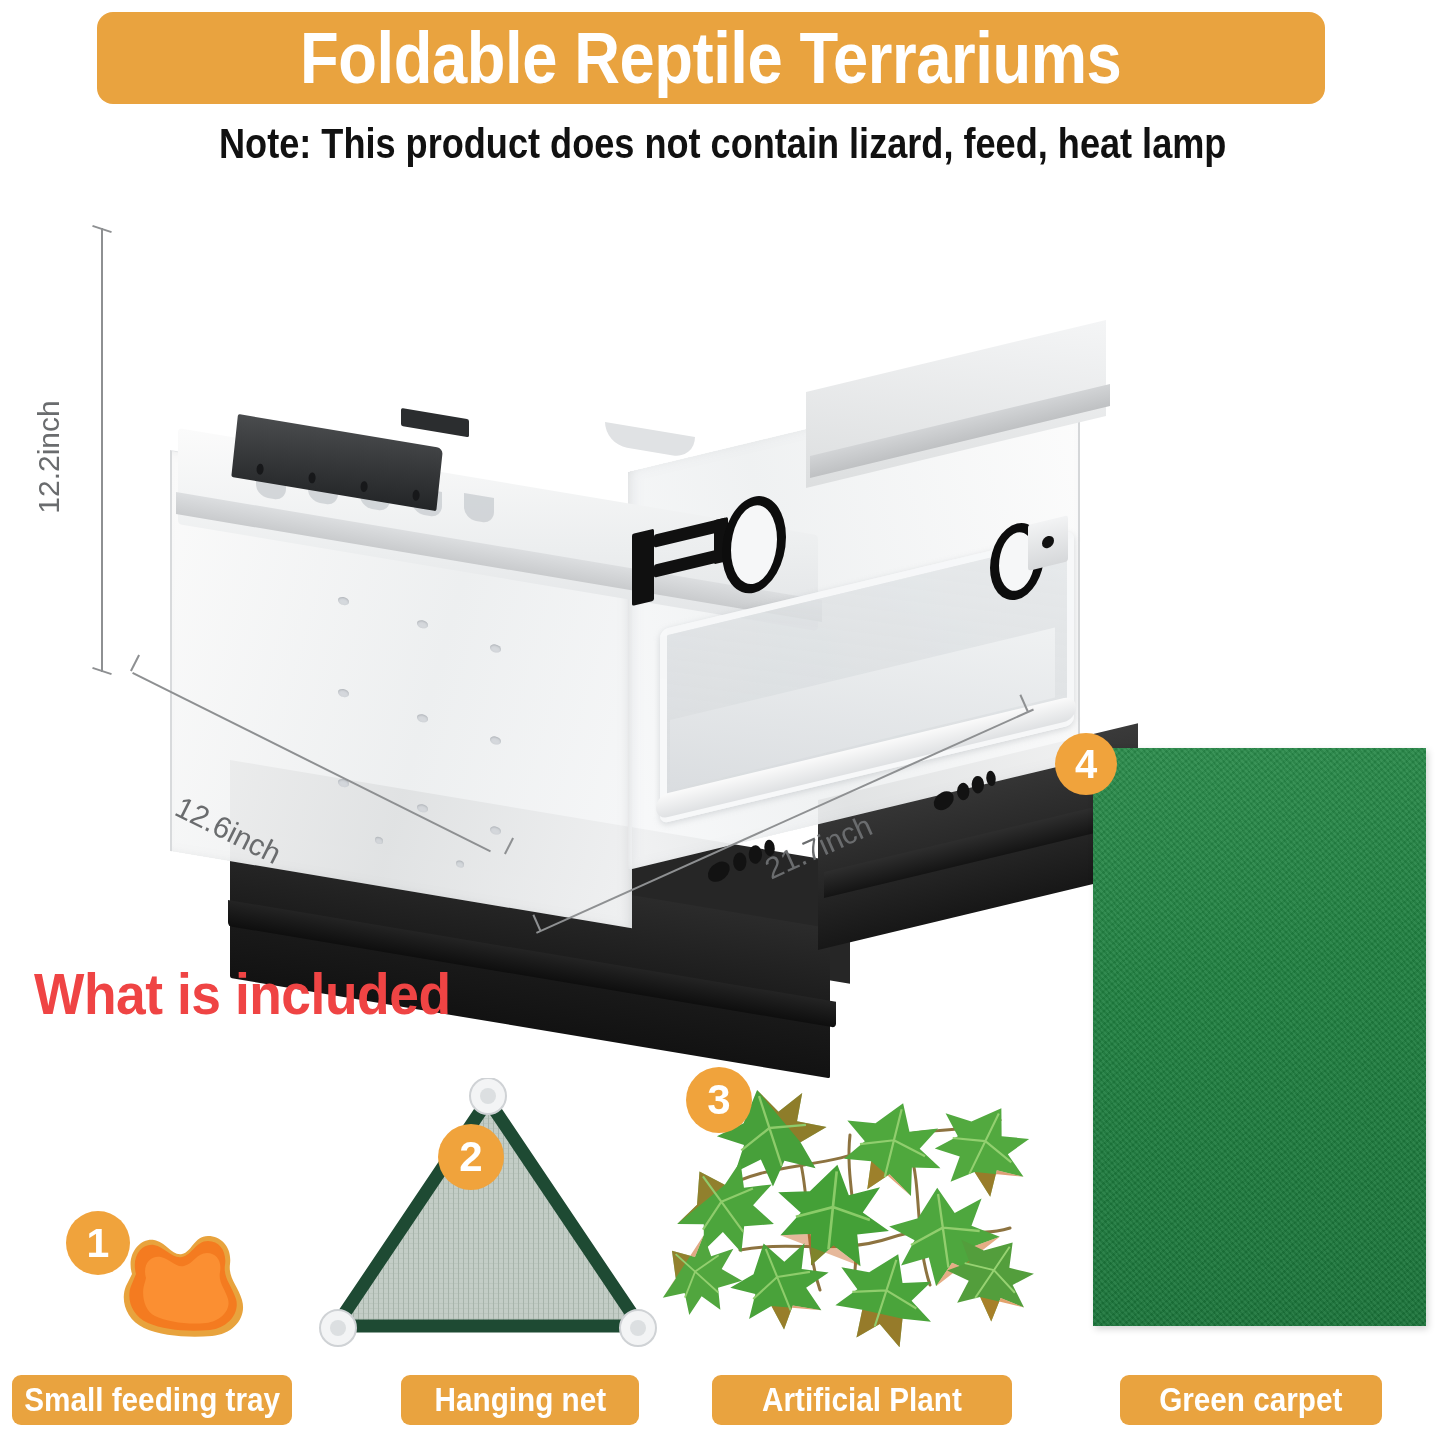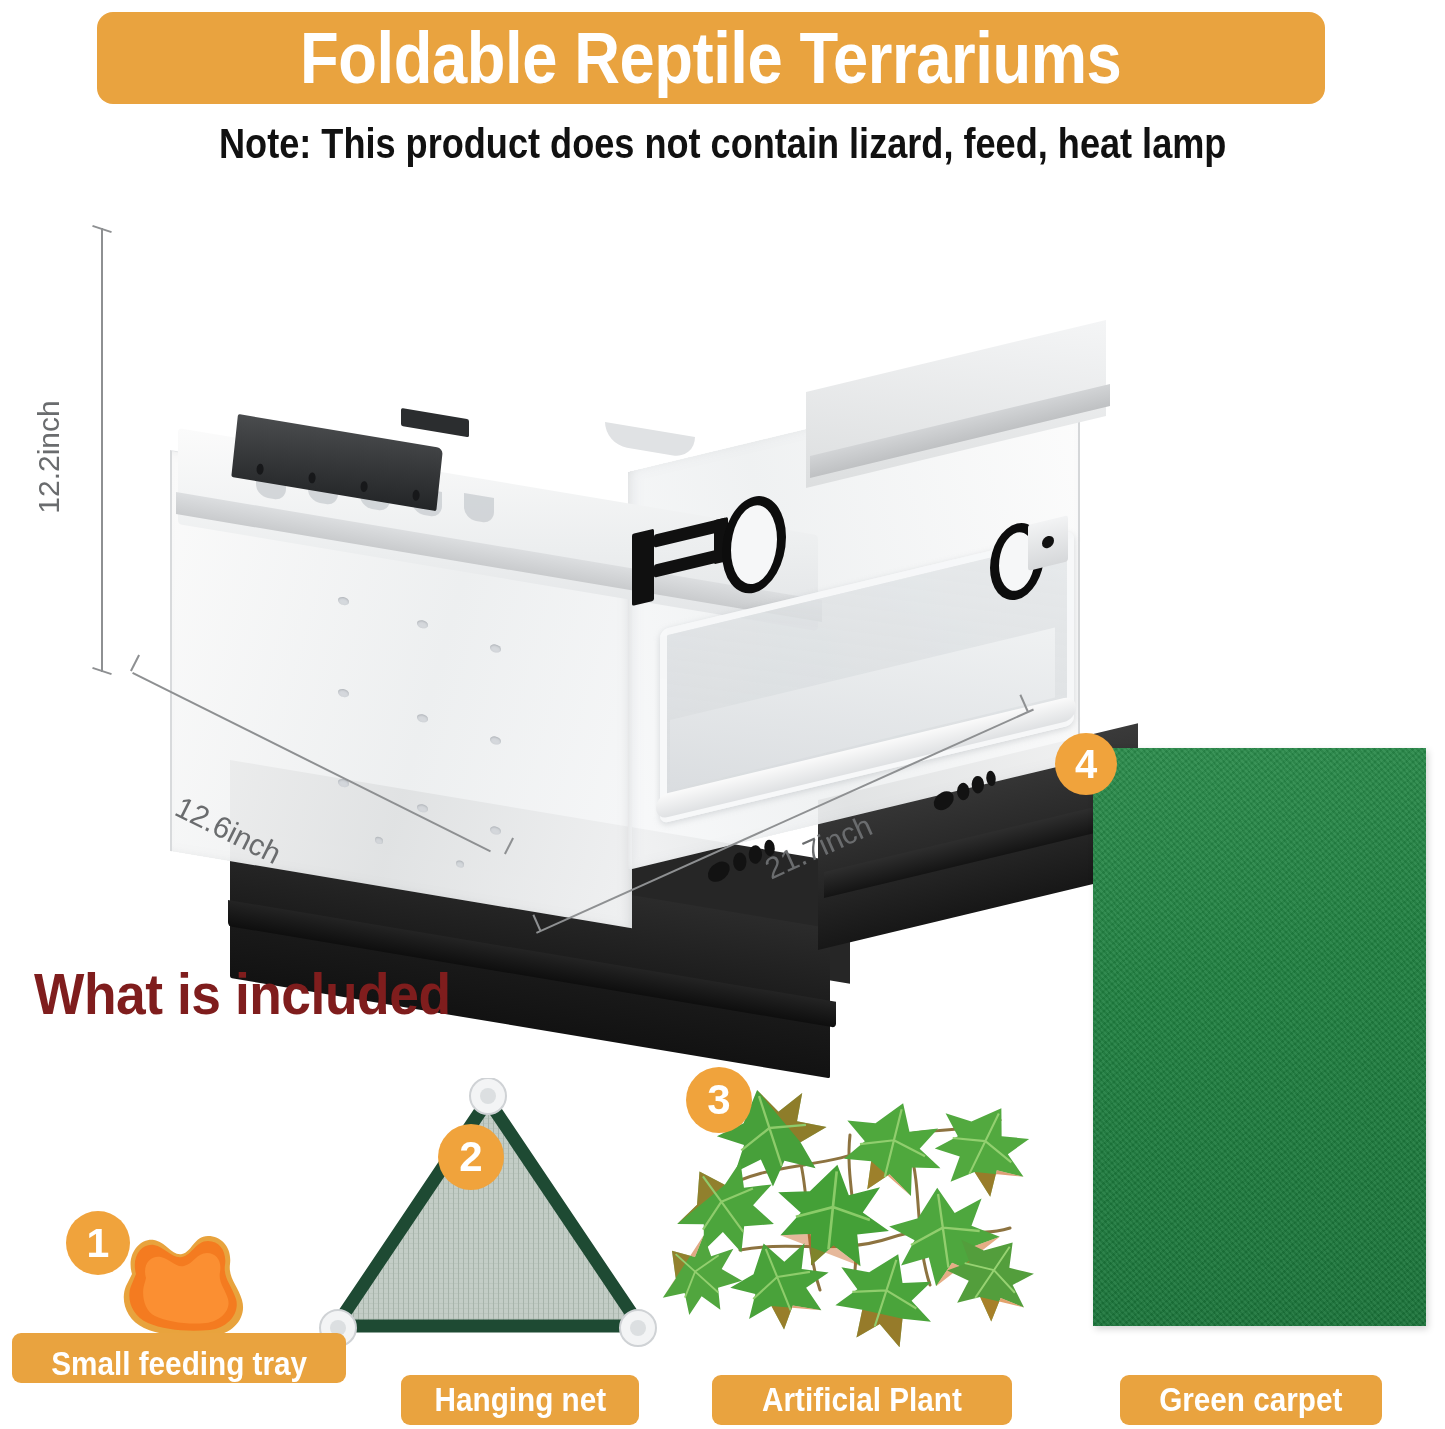--- a/index.html
+++ b/index.html
@@ -171,21 +171,21 @@
   .dim-line{background:#8e9092;}
   .dim-label{
     color:#6a6c6e;font-size:30px;font-weight:400;white-space:nowrap;
     letter-spacing:0px;
   }
   .dim-tick{background:#8e9092;}
 
   
   #included-heading{
     left:34px;top:960px;
-    color:#7f1d1d;font-size:58px;font-weight:bold;letter-spacing:-0.5px;
+    color:#ef4444;font-size:58px;font-weight:bold;letter-spacing:-0.5px;
     white-space:nowrap;
   }
   #included-heading span{display:inline-block;transform:scaleX(.92);transform-origin:left center;}
 
   
   .badge{
     border-radius:50%;background:#F0A33C;
     display:flex;align-items:center;justify-content:center;
     color:#fff;font-weight:bold;z-index:9;
   }
@@ -442,21 +442,21 @@
         <path d="M-50 -16 L-22 -20 L0 -46 L13 -20 L40 -30 Z" fill="#C86220" opacity=".55"></path>
         <path d="M0 -40 L0 30 M0 -8 L-32 4 M0 -8 L34 0" stroke="#93CF6F" stroke-width="2.2" fill="none"></path>
       </g>
     </g>
   </svg>
 </div>
 <div class="abs badge" style="left:686px;top:1067px;width:66px;height:66px;font-size:42px;">
   <span>3</span>
 </div>
 
-<div class="abs pill" style="left:12px;top:1333px;width:334px;align-items:flex-end;">
+<div class="abs pill" style="left:12px;top:1375px;width:280px;">
   <span>Small feeding tray</span>
 </div>
 <div class="abs pill" style="left:401px;top:1375px;width:238px;">
   <span>Hanging net</span>
 </div>
 <div class="abs pill" style="left:712px;top:1375px;width:300px;">
   <span>Artificial Plant</span>
 </div>
 <div class="abs pill" style="left:1120px;top:1375px;width:262px;">
   <span>Green carpet</span>

